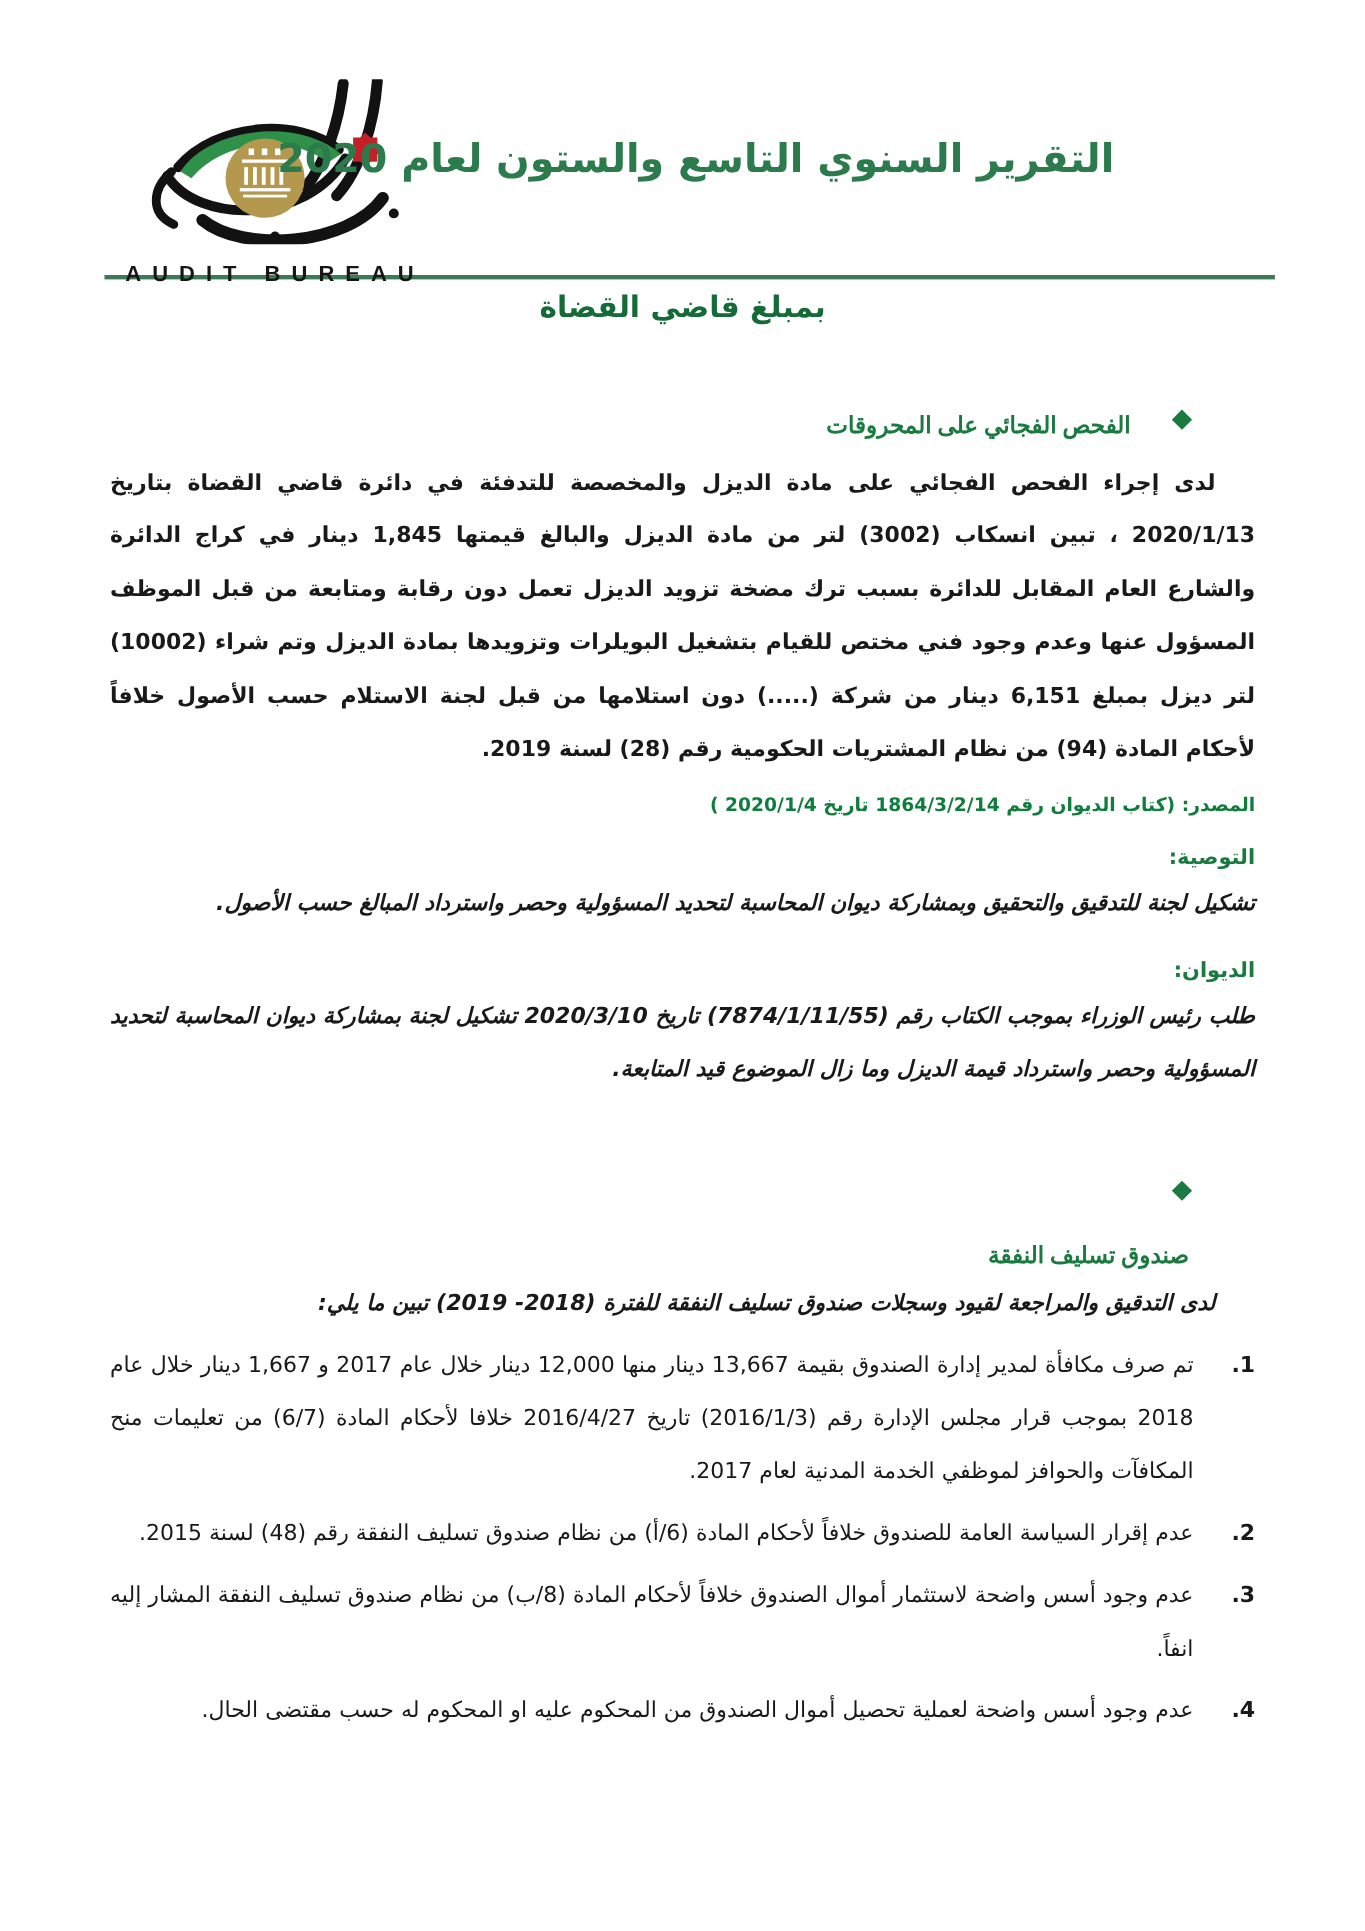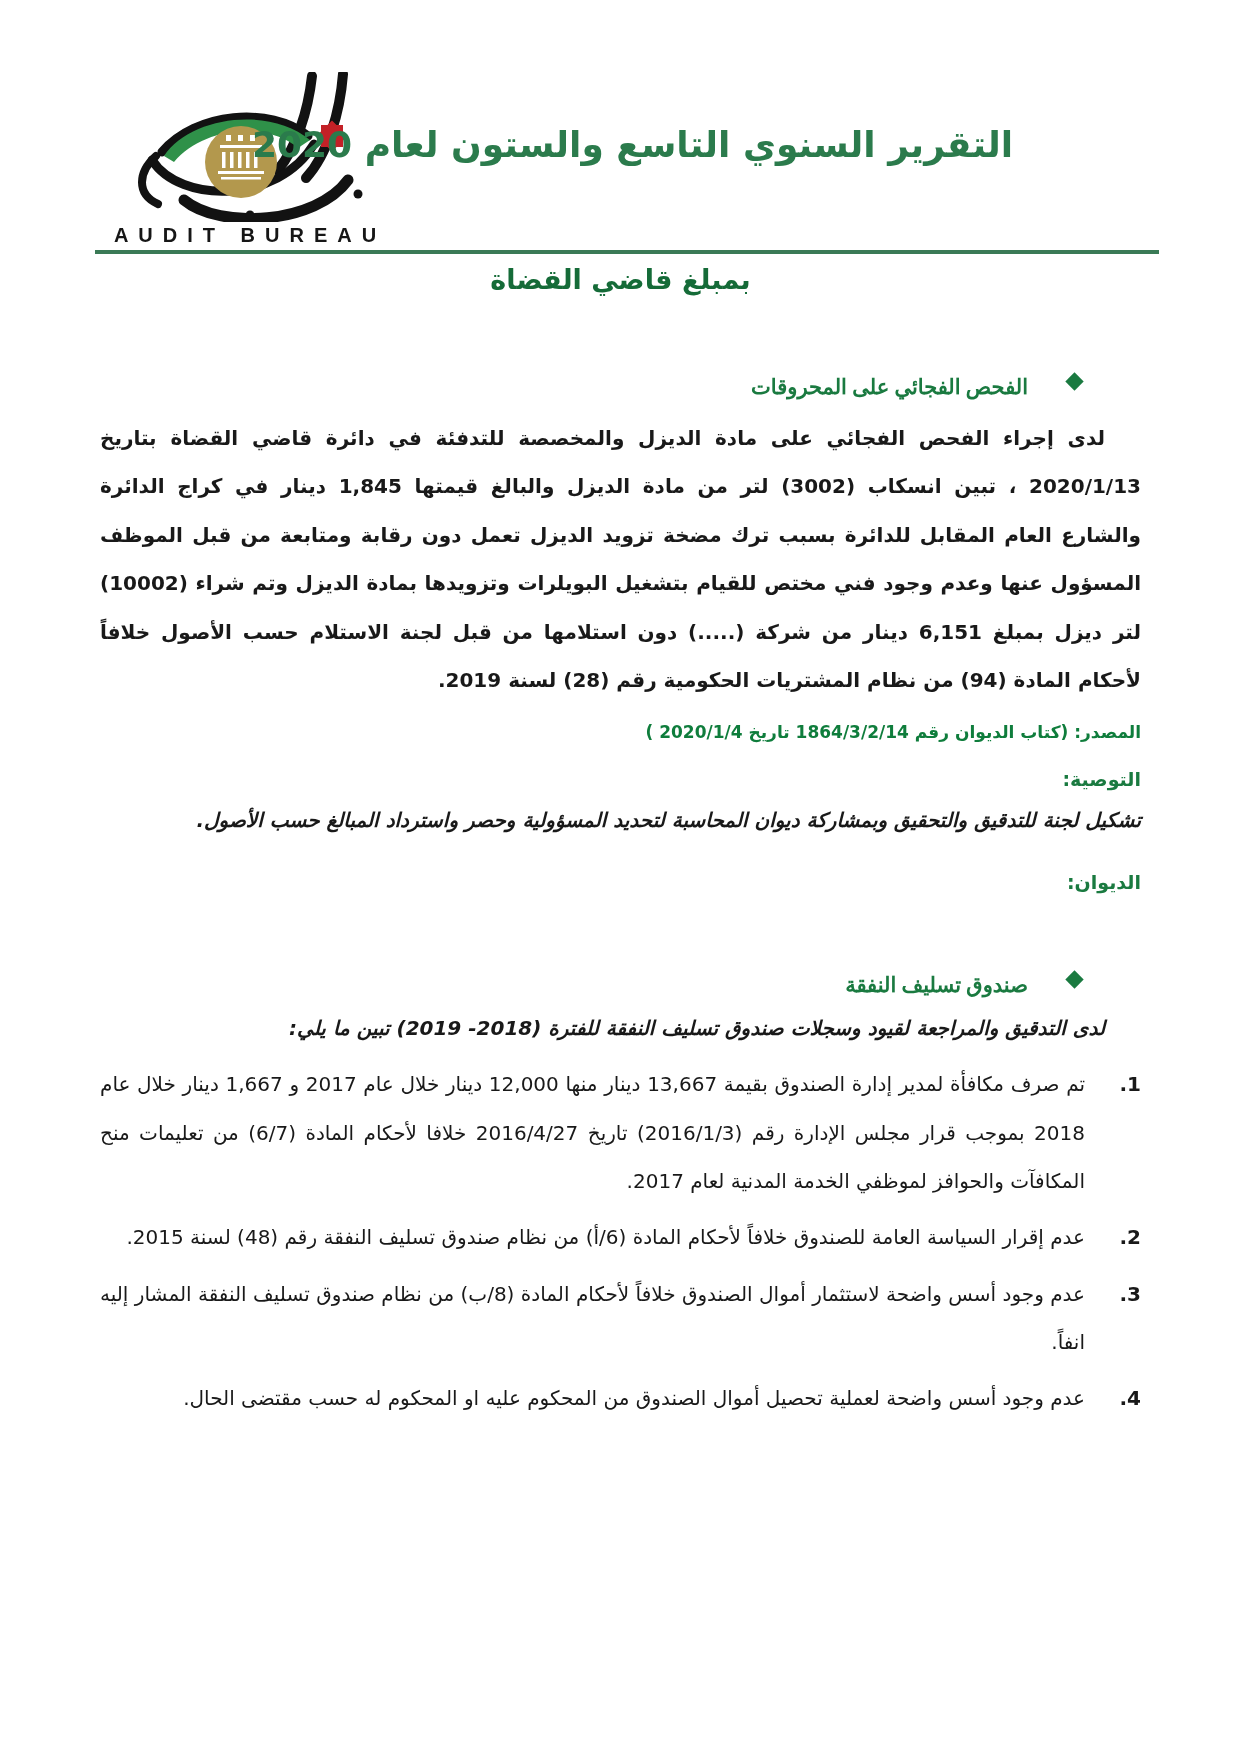--- a/index.html
+++ b/index.html
@@ -18,39 +18,39 @@
     width:1241px;height:1755px;margin:0 auto;background:#ffffff;
     position:relative;overflow:hidden;
     font-family:"DejaVu Sans",sans-serif;color:var(--text);
   }
   
   .hdr{position:relative;height:178px;margin:72px 100px 0 100px;}
   .logo{position:absolute;left:0;top:0;width:320px;}
   .logo svg{display:block;}
   .logo-latin{
     font-family:"Liberation Sans",sans-serif;font-size:20px;font-weight:bold;
-    letter-spacing:10px;color:#161616;margin-top:2px;text-align:center;width:300px;
+    letter-spacing:10px;color:#161616;margin-top:16px;text-align:center;width:300px;
     white-space:nowrap;
   }
   .report-title{
     position:absolute;right:128px;top:52px;direction:rtl;white-space:nowrap;
     font-size:36px;font-weight:bold;color:var(--callig-green);
   }
   .rule{height:4px;background:var(--rule-green);margin:0 82px 0 95px;}
   
   .page-title{
     margin:10px 100px 0;direction:rtl;text-align:center;
     font-size:27px;font-weight:bold;color:var(--title-green);
   }
   
   .sec-head{
     display:flex;gap:40px;direction:rtl;
     margin:80px 100px 0;padding-right:60px;font-family:Liberation Serif, serif;
   }
-  .sec-head.second{}
+  .sec-head.second{flex-direction:column;}
   .diamond{
     width:13px;height:13px;background:var(--heading-green);
     transform:rotate(45deg);flex:none;
   }
   .sec-head h2{
     margin:0;font-size:21px;font-weight:bold;color:var(--heading-green);
   }
   .para{
     margin:14px 100px 0;direction:rtl;text-align:justify;
     font-size:20px;font-weight:bold;line-height:2.42;color:var(--text);
@@ -137,20 +137,21 @@
   <section>
     <div class="sec-head">
       <span class="diamond"></span>
       <h2>الفحص الفجائي على المحروقات</h2>
     </div>
     <p class="para indent">لدى إجراء الفحص الفجائي على مادة الديزل والمخصصة للتدفئة في دائرة قاضي القضاة بتاريخ 2020/1/13 ، تبين انسكاب (3002) لتر من مادة الديزل والبالغ قيمتها 1,845 دينار في كراج الدائرة والشارع العام المقابل للدائرة بسبب ترك مضخة تزويد الديزل تعمل دون رقابة ومتابعة من قبل الموظف المسؤول عنها وعدم وجود فني مختص للقيام بتشغيل البويلرات وتزويدها بمادة الديزل وتم شراء (10002) لتر ديزل بمبلغ 6,151 دينار من شركة (.....) دون استلامها من قبل لجنة الاستلام حسب الأصول خلافاً لأحكام المادة (94) من نظام المشتريات الحكومية رقم (28) لسنة 2019.</p>
     <p class="source">المصدر: (كتاب الديوان رقم 1864/3/2/14 تاريخ 2020/1/4 )</p>
     <p class="label">التوصية:</p>
     <p class="para tight">تشكيل لجنة للتدقيق والتحقيق وبمشاركة ديوان المحاسبة لتحديد المسؤولية وحصر واسترداد المبالغ حسب الأصول.</p>
     <p class="label">الديوان:</p>
+    <p class="para tight">طلب رئيس الوزراء بموجب الكتاب رقم (7874/1/11/55) تاريخ 2020/3/10 تشكيل لجنة بمشاركة ديوان المحاسبة لتحديد المسؤولية وحصر واسترداد قيمة الديزل وما زال الموضوع قيد المتابعة.</p>
   </section>
 
   <section>
     <div class="sec-head second">
       <span class="diamond"></span>
       <h2>صندوق تسليف النفقة</h2>
     </div>
     <p class="para indent tight">لدى التدقيق والمراجعة لقيود وسجلات صندوق تسليف النفقة للفترة (2018- 2019) تبين ما يلي:</p>
 
     <div class="olist">

